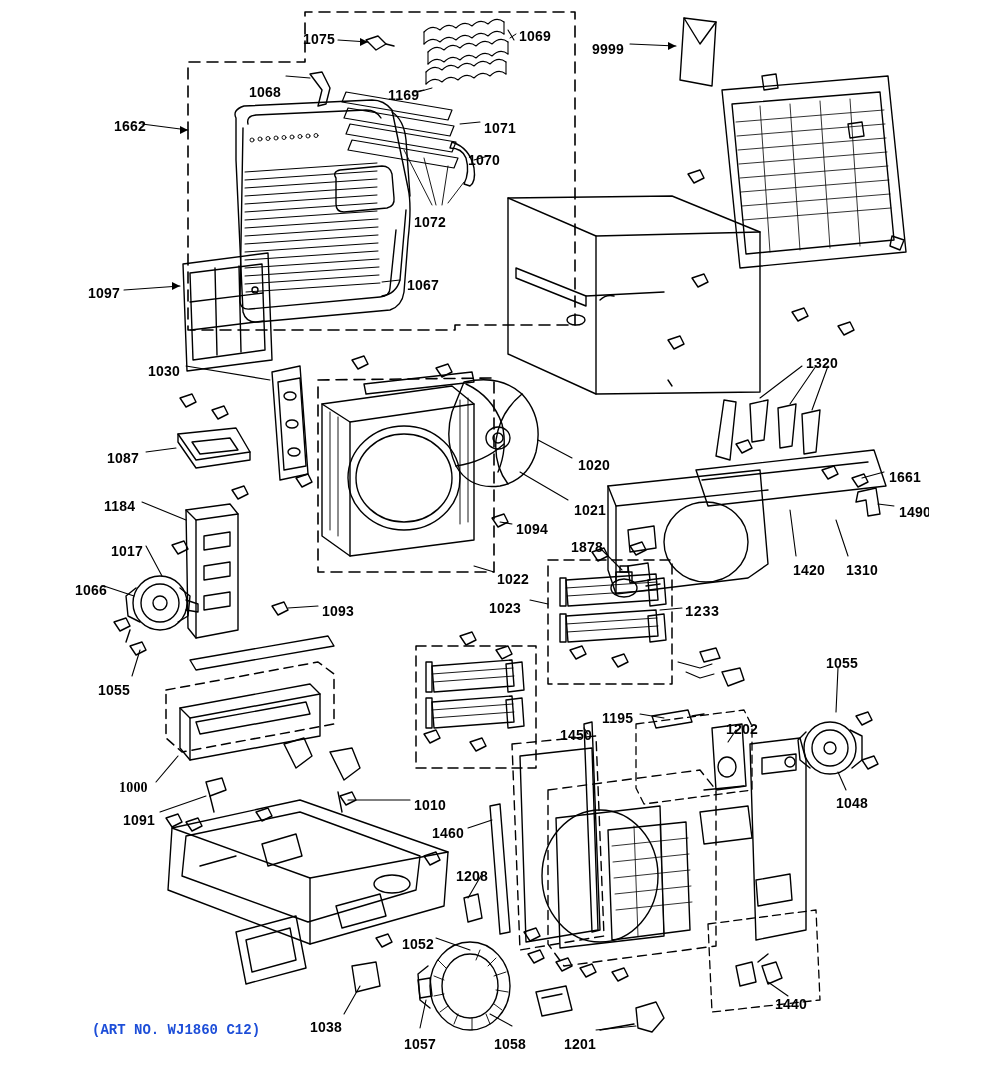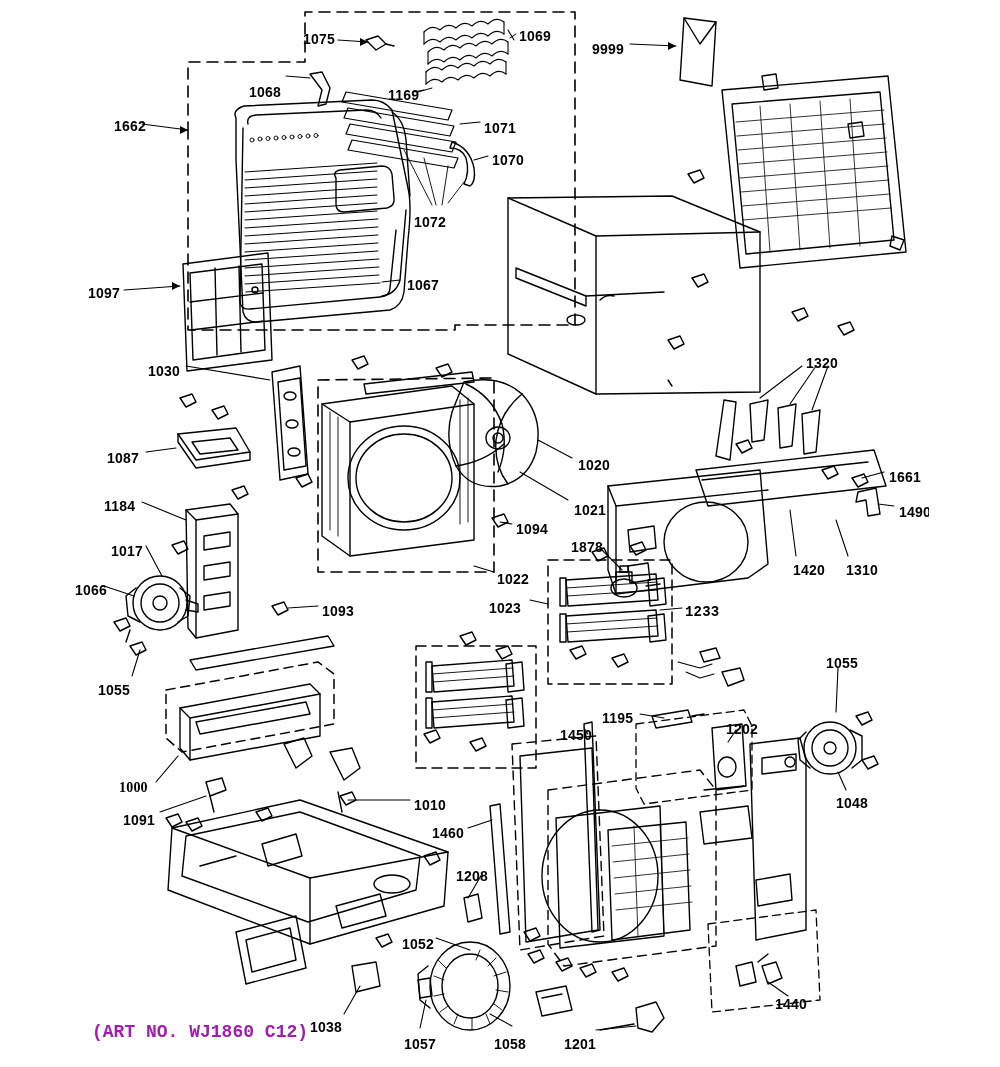--- a/index.html
+++ b/index.html
@@ -31,23 +31,23 @@
     font-weight: 700;
     color: #000000;
     white-space: nowrap;
     letter-spacing: 0.2px;
   }
   #art-number {
     position: absolute;
     left: 92px;
     top: 1022px;
     font-family: "Liberation Mono", monospace;
-    font-size: 18px;
+    font-size: 14px;
     font-weight: 700;
-    color: #a21caf;
+    color: #1d4ed8;
     white-space: nowrap;
   }
 </style>
 </head>
 <body>
 
 <div id="sheet">
 
   <svg id="artwork" viewBox="0 0 1000 1067" xmlns="http://www.w3.org/2000/svg">
     <g fill="none" stroke="#000" stroke-width="1.4" stroke-linejoin="round" stroke-linecap="round">
@@ -486,21 +486,21 @@
   </svg>
 
   <div id="callout-layer">
     <span class="callout" style="left:303px;top:31px;">1075</span>
     <span class="callout" style="left:519px;top:28px;">1069</span>
     <span class="callout" style="left:592px;top:41px;">9999</span>
     <span class="callout" style="left:249px;top:62px;margin-top:22px;">1068</span>
     <span class="callout" style="left:388px;top:87px;">1169</span>
     <span class="callout" style="left:106px;top:118px;margin-left:8px;">1662</span>
     <span class="callout" style="left:484px;top:120px;">1071</span>
-    <span class="callout" style="left:492px;top:152px;">1070</span>
+    <span class="callout" style="left:468px;top:152px;">1070</span>
     <span class="callout" style="left:414px;top:214px;">1072</span>
     <span class="callout" style="left:88px;top:285px;">1097</span>
     <span class="callout" style="left:407px;top:277px;">1067</span>
     <span class="callout" style="left:806px;top:355px;">1320</span>
     <span class="callout" style="left:148px;top:363px;">1030</span>
     <span class="callout" style="left:578px;top:457px;">1020</span>
     <span class="callout" style="left:107px;top:450px;">1087</span>
     <span class="callout" style="left:889px;top:469px;">1661</span>
     <span class="callout" style="left:574px;top:502px;">1021</span>
     <span class="callout" style="left:899px;top:504px;">1490</span>

